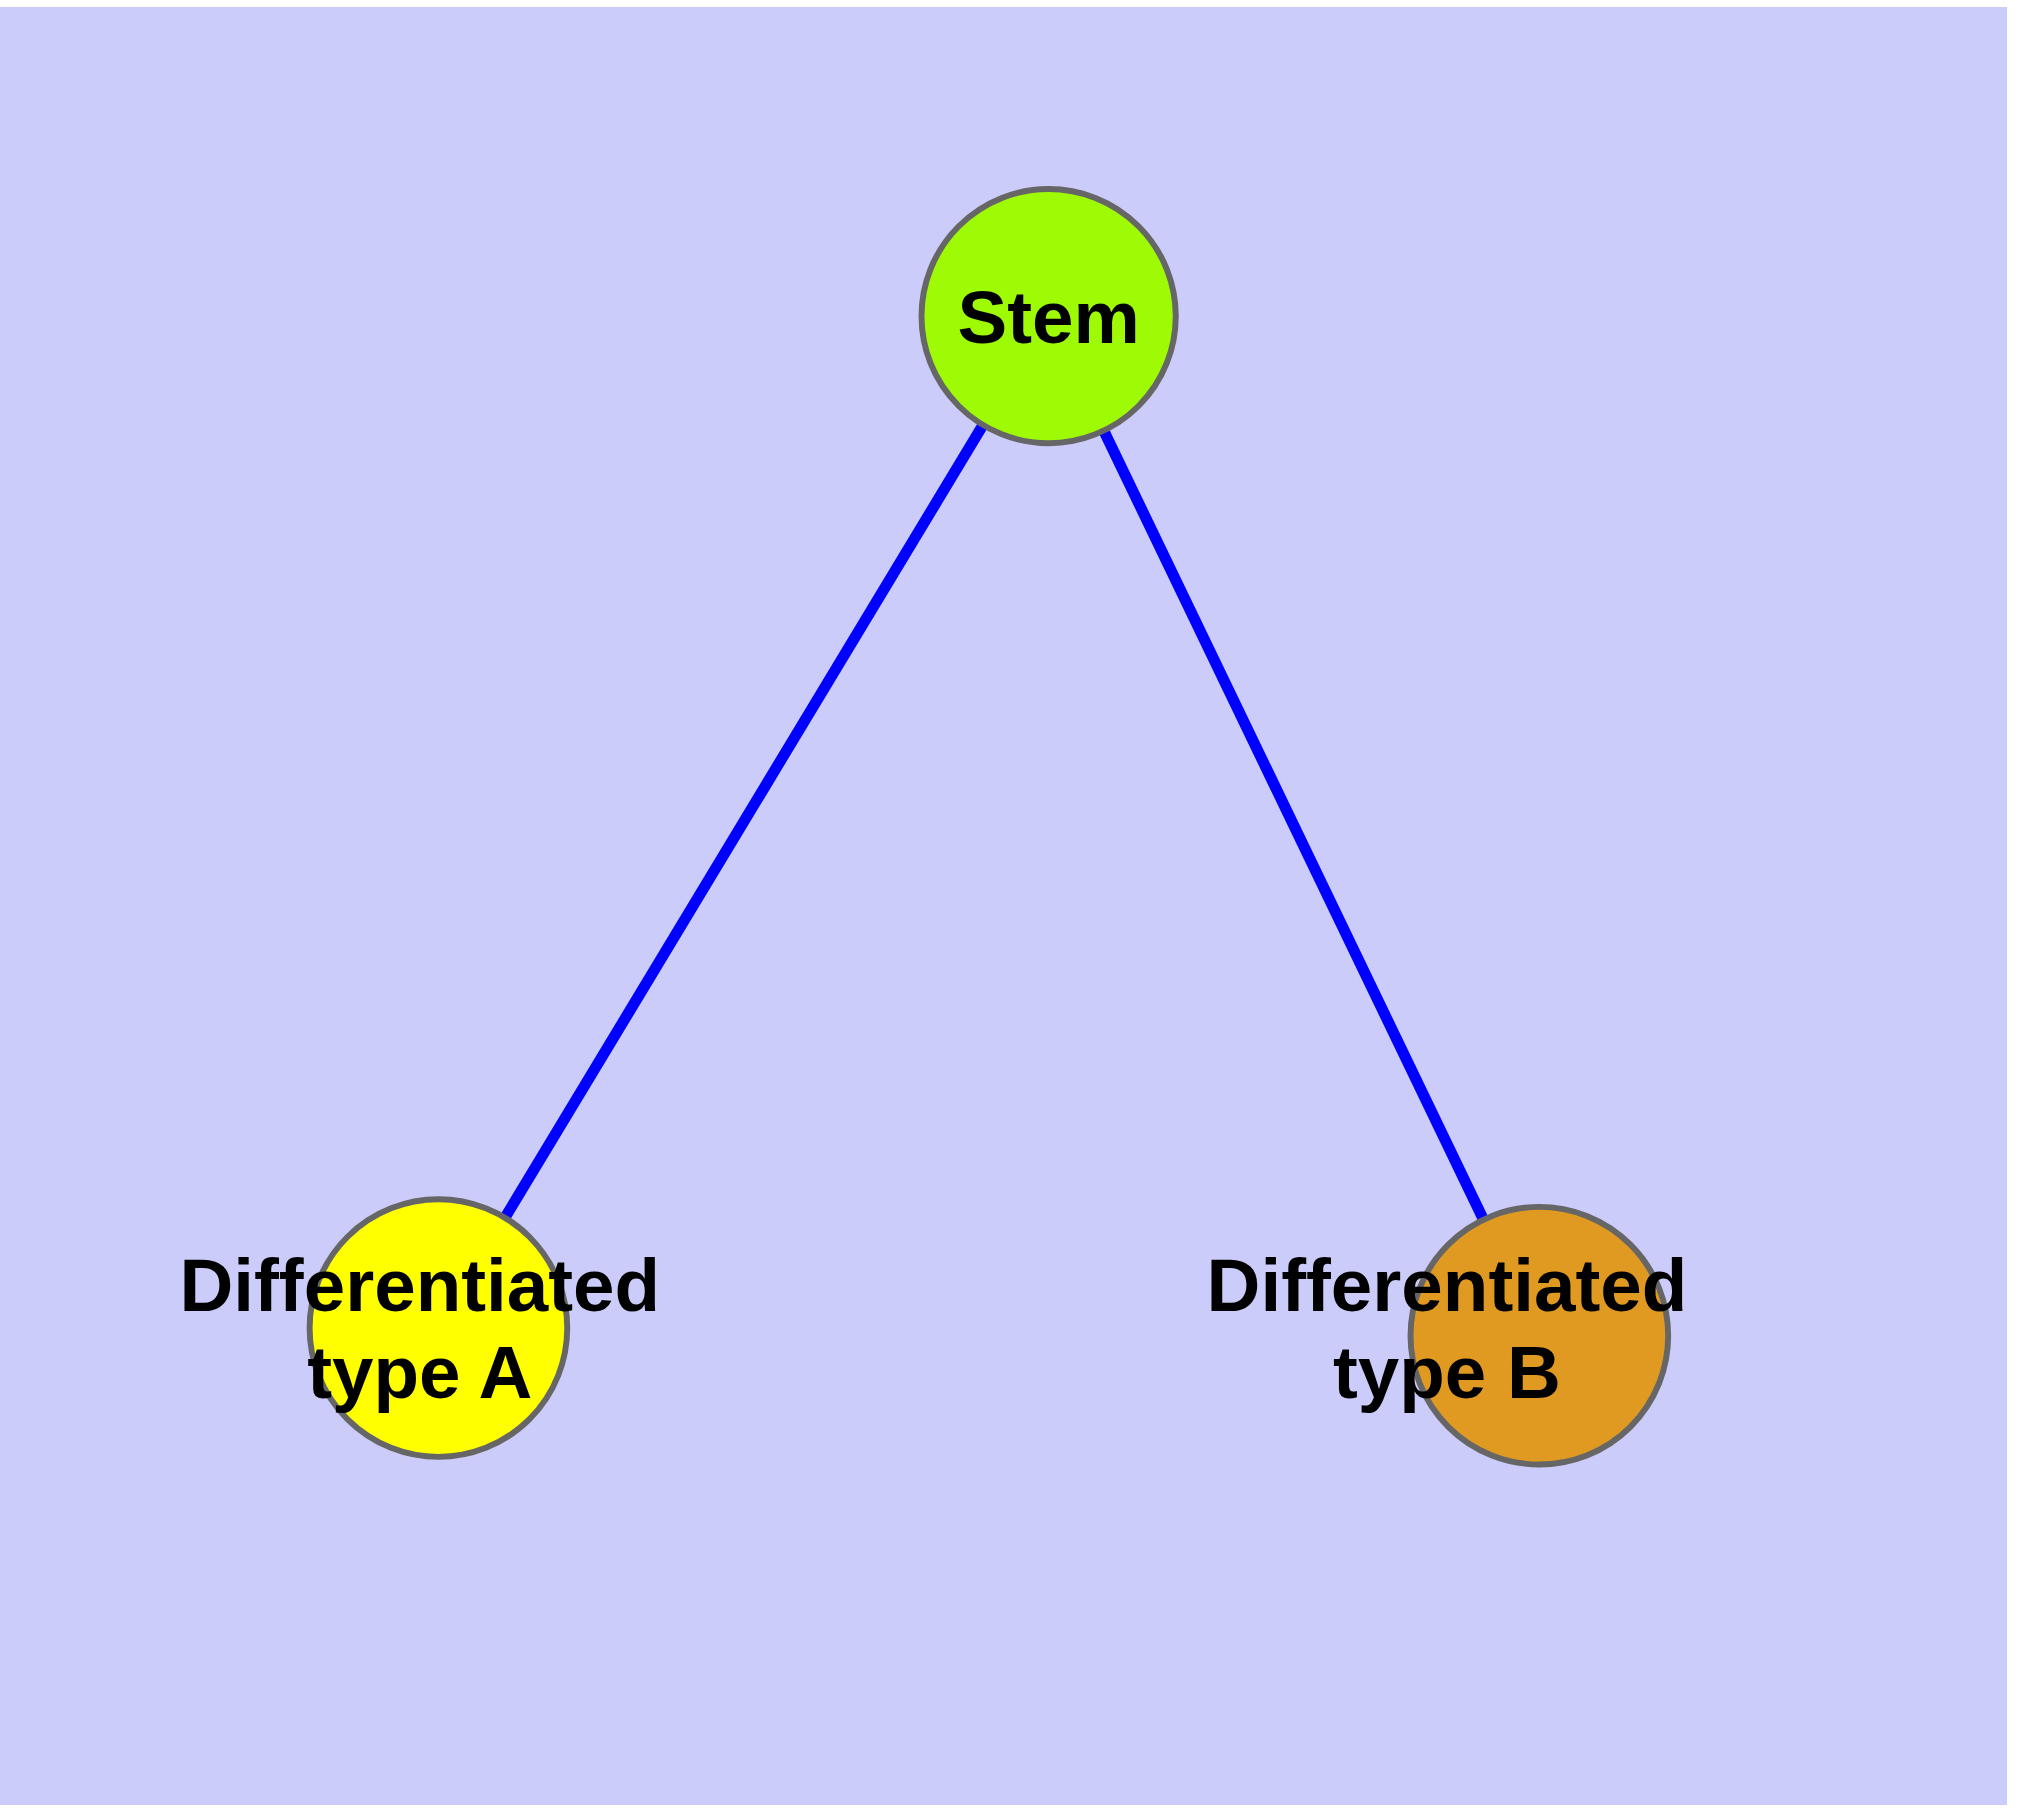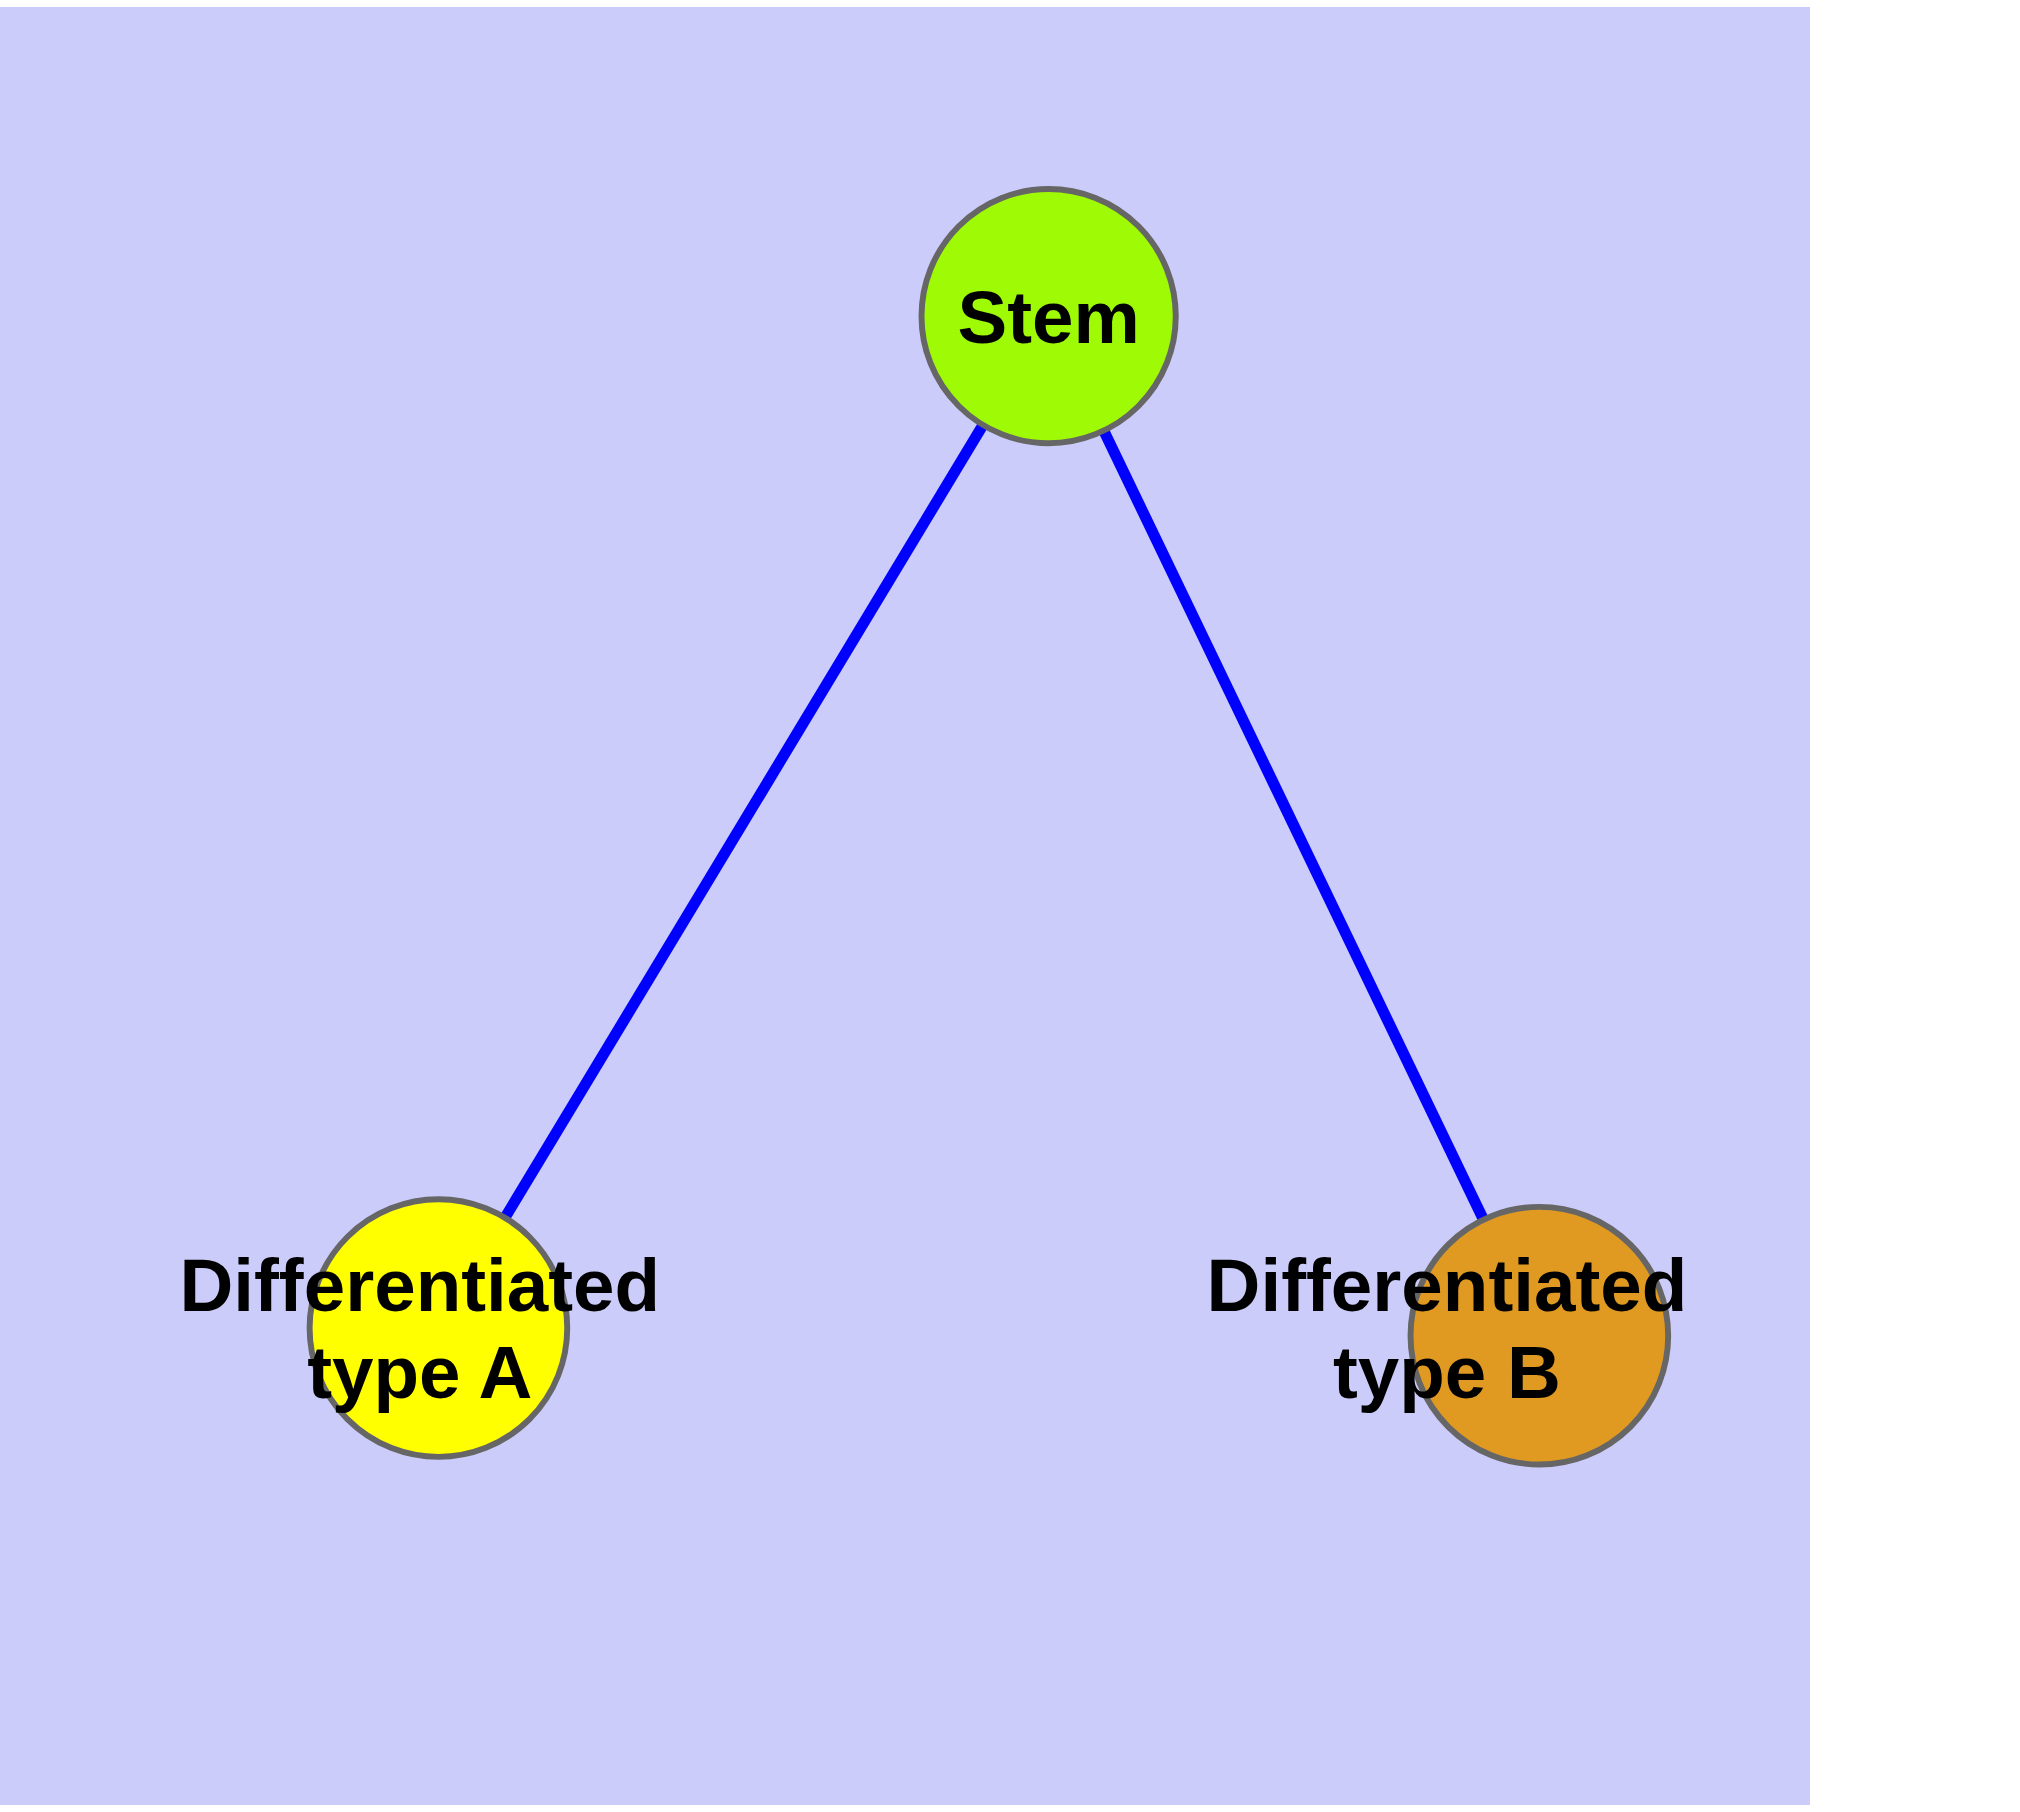--- a/index.html
+++ b/index.html
@@ -2,21 +2,21 @@
 <html style="font-size:13.6px"><head>
 <meta charset="utf-8">
 <style>
   html, body {
     margin: 0;
     padding: 0;
     background: #ffffff;
   }
   #canvas {
     position: relative;
-    width: 1810px;
+    width: 2007px;
     height: 1812px;
     background: #ffffff;
     overflow: hidden;
     font-family: "Liberation Sans", sans-serif;
   }
   #plot-bg {
     position: absolute;
     left: 0;
     top: 6.8px;
     width: 2021px;

